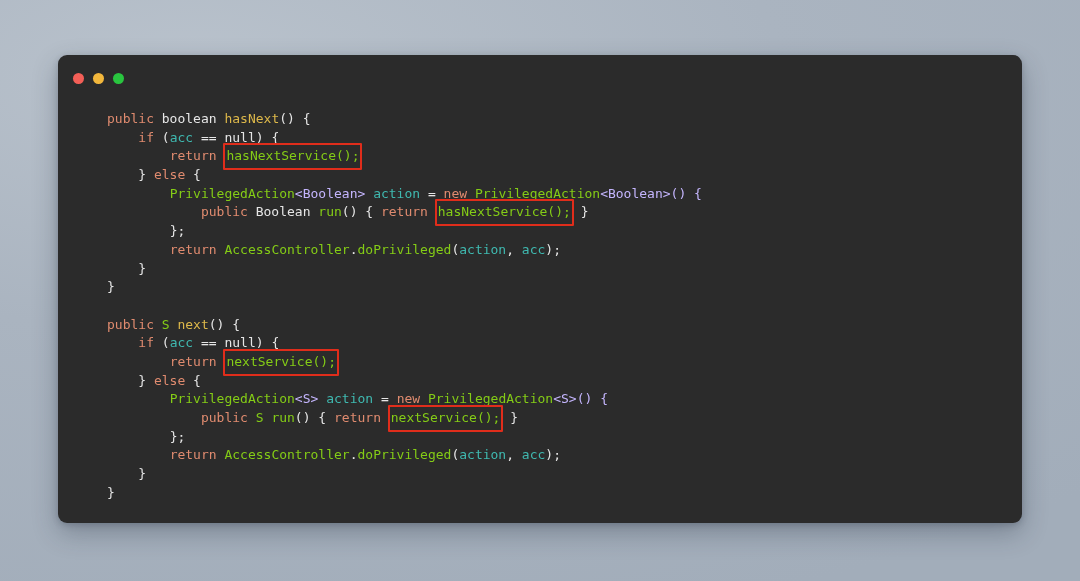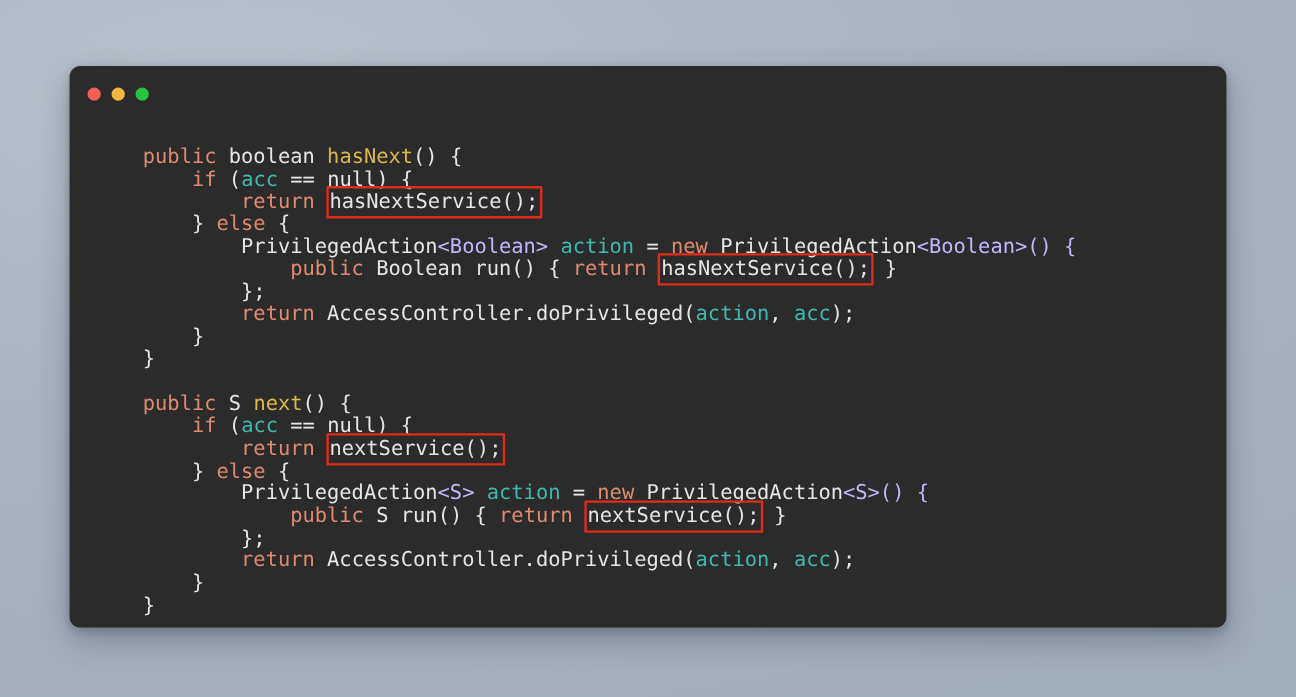--- a/index.html
+++ b/index.html
@@ -62,37 +62,37 @@
   
   #code-area {
     position: absolute;
     left: 0;
     top: 45px;
     width: 100%;
     height: 423px;
     padding: 0;
   }
   pre.code {
-    margin: 12px;
+    margin: 0;
     padding: 10px 0 0 49px;
     font-family: "DejaVu Sans Mono", "Liberation Mono", monospace;
-    font-size: 17px;
+    font-size: 13px;
     line-height: 18.7px;
     color: #d4d4d4;
     white-space: pre;
     letter-spacing: 0px;
     -webkit-font-smoothing: antialiased;
   }
   .ln { display: block; height: 18.7px; position: relative; }
 
   
   .kw   { color: #e08b6f; }   
   .typ  { color: #e6e6e6; }   
   .fn   { color: #ddb84a; }   
-  .cls  { color: #e5e5e5; }   
+  .cls  { color: #84cc16; }   
   .var  { color: #3fb9b0; }   
   .pun  { color: #e6e6e6; }   
   .gen  { color: #c4b5fd; }   
 
   
   .hl {
     position: relative;
     display: inline-block;
     padding: 0 2px;
   }

